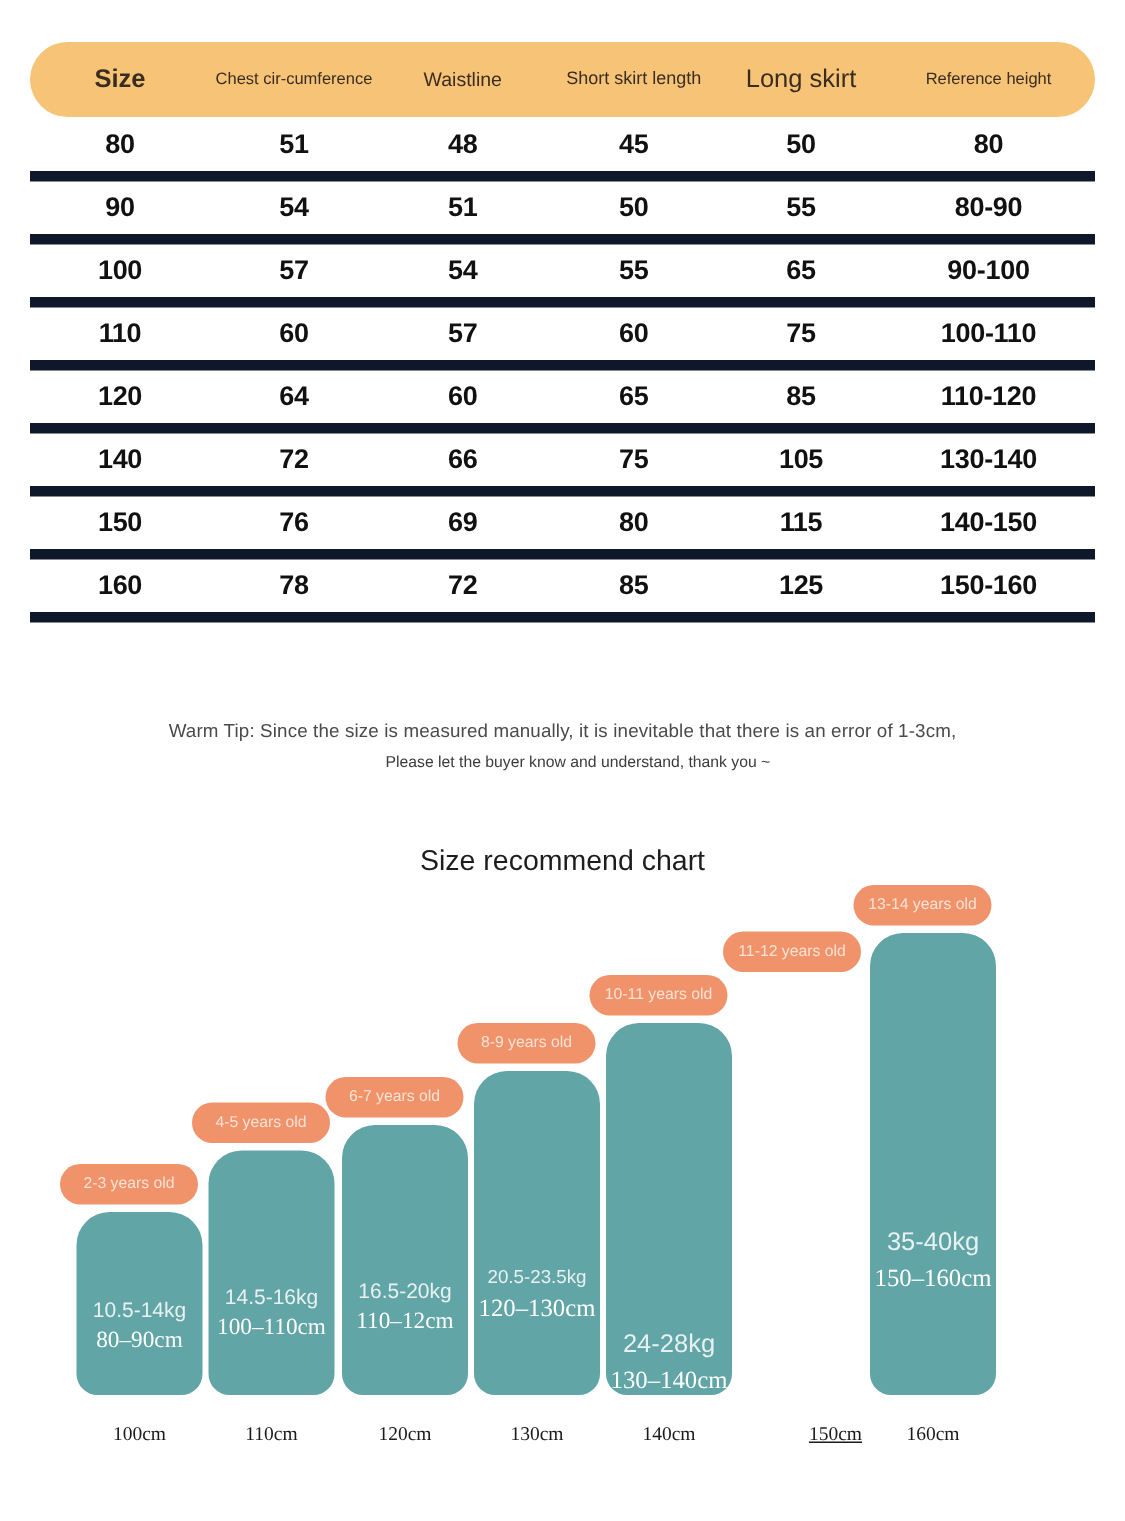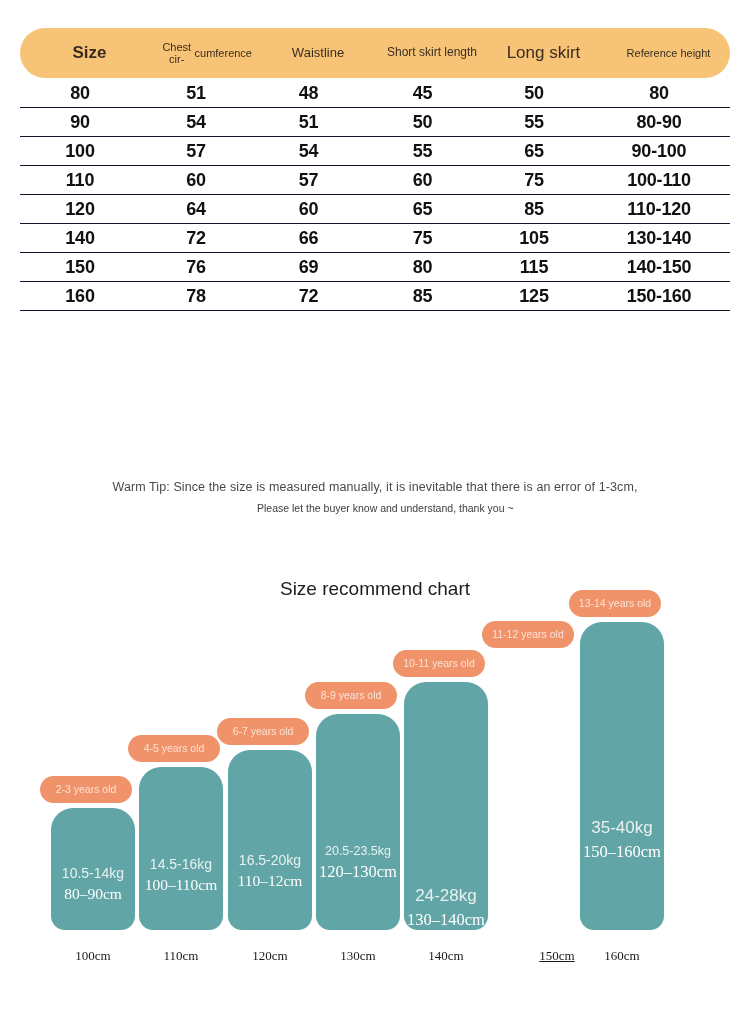--- a/index.html
+++ b/index.html
@@ -22,41 +22,40 @@
     background: #f7c477;
     border-radius: 26px;
   }
   .thead .cell {
     display: flex;
     align-items: center;
     justify-content: center;
     text-align: center;
     color: #3a2d20;
     line-height: 1.12;
-    padding-left: 19px;
   }
   .c0 { width: 120px; }
   .c1 { width: 112px; }
   .c2 { width: 113px; }
   .c3 { width: 115px; }
   .c4 { width: 108px; }
   .c5 { width: 142px; }
 
   .thead .c0 { font-size: 17px; font-weight: 700; }
   .thead .c1 { font-size: 11px; }
   .thead .c2 { font-size: 13px; }
   .thead .c3 { font-size: 12px; }
   .thead .c4 { font-size: 17px; }
   .thead .c5 { font-size: 11px; }
 
   .trow {
     display: flex;
     align-items: center;
-    height: 29px;
-    border-bottom: 1px solid #0f172a;
+    height: 42px;
+    border-bottom: 7px solid #0f172a;
     justify-content: flex-end;
   }
   .trow .cell {
     display: flex;
     align-items: center;
     justify-content: center;
     font-size: 18px;
     font-weight: 700;
     color: #111;
     letter-spacing: -0.2px;
@@ -76,21 +75,21 @@
     color: #3c3c3c;
     width: 268px;
     margin-left: 257px;
     text-align: left;
     line-height: 1.35;
   }
 
   
   .chart-title {
     position: absolute;
-    left: 0; top: 578px;
+    left: 0; top: 564px;
     width: 750px;
     text-align: center;
     font-size: 19px;
     color: #1d1d1d;
   }
 
   
   .chart { position: absolute; left: 0; top: 630px; width: 750px; height: 360px; }
   .bars { position: absolute; left: 0; top: 0; width: 750px; height: 300px; }
 

